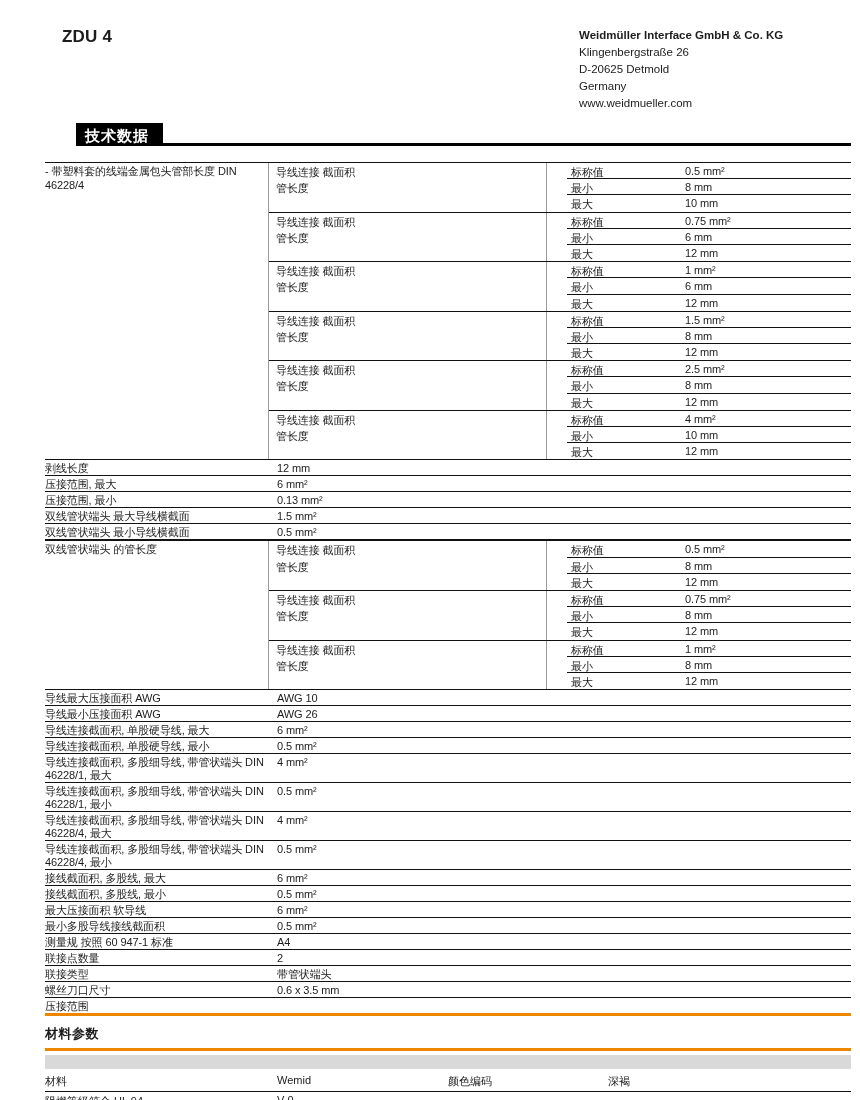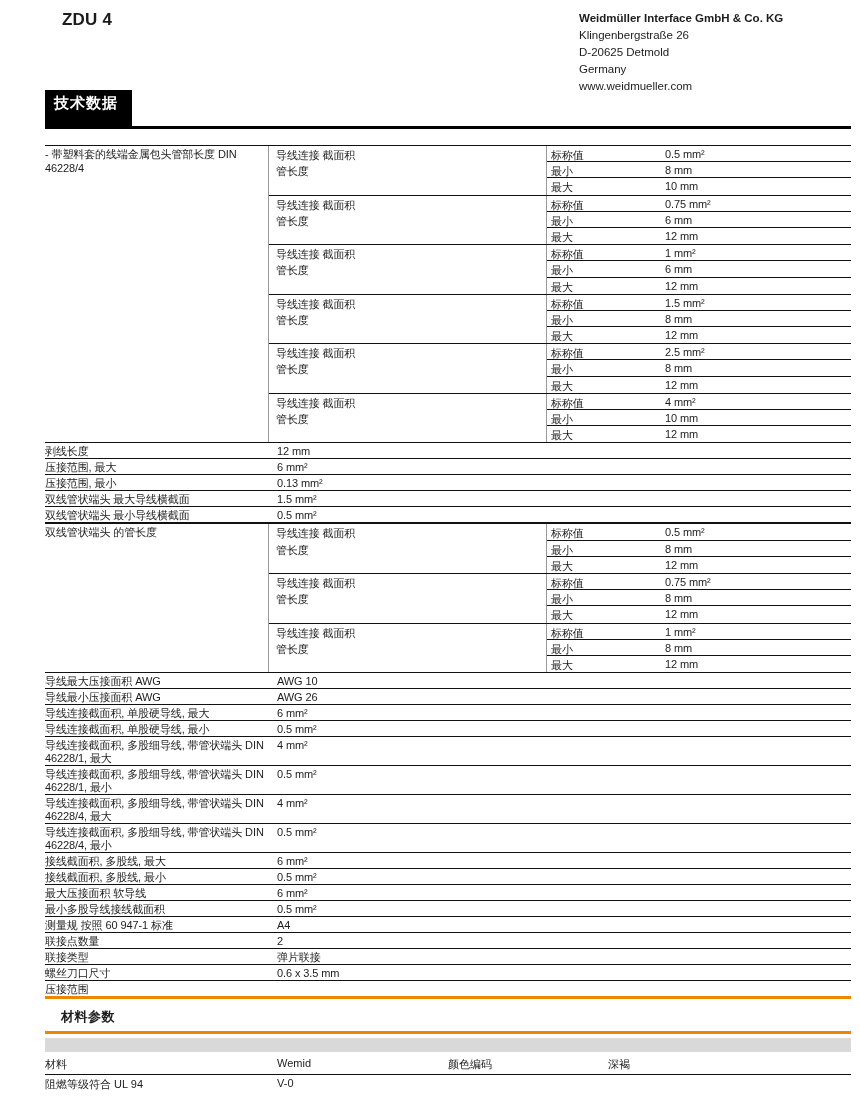--- a/index.html
+++ b/index.html
@@ -1,53 +1,53 @@
 <!DOCTYPE html>
 <html><head>
 <meta charset="utf-8">
 <style>
   html,body{margin:0;padding:0;width:860px;height:1100px;background:#ffffff;overflow:hidden;}
   body{font-family:"Liberation Sans","DejaVu Sans",sans-serif;color:#1c1c1c;-webkit-font-smoothing:antialiased;}
   .page{position:relative;width:806px;margin:0 0 0 45px;}
 
   
-  .header{display:flex;justify-content:space-between;padding-top:10px;gap:16px;}
+  .header{display:flex;justify-content:space-between;padding-top:27px;gap:16px;}
   .product-title{font-size:17px;font-weight:bold;margin-left:17px;letter-spacing:.2px;}
   .company{width:272px;font-size:11.5px;line-height:17px;}
   .company-name{font-weight:bold;}
   .website{}
 
   
   .banner-wrap{display:flex;align-items:flex-end;margin-top:7px;height:27px;}
-  .banner{background:#000;color:#fff;font-weight:bold;font-size:15px;padding:4px 14px 16px 9px;letter-spacing:1px;}
+  .banner{background:#000;color:#fff;font-weight:bold;font-size:15px;padding:4px 14px 0 9px;letter-spacing:1px;margin-left:31px;}
   .banner-line{flex:1;height:3px;background:#000;}
 
   
   #tech-table{margin-top:16px;font-size:11px;letter-spacing:-.1px;}
   .sec-groups{display:flex;border-top:1.5px solid #111;border-bottom:1.5px solid #111;}
   .sec-label{width:223px;padding:2px 6px 0 0;line-height:13.5px;box-sizing:border-box;}
   .sec-body{flex:1;border-left:1px solid #9a9a9a;}
-  .group{display:grid;grid-template-columns:278px 1fr;border-bottom:1.5px solid #111;}
+  .group{display:grid;grid-template-columns:278px 1fr;border-bottom:1.5px solid #111;gap:20px;}
   .group.last{border-bottom:none;}
   .group-mid{border-right:1px solid #9a9a9a;display:flex;flex-direction:column;}
   .mid-1{height:16.2px;padding:2px 0 0 7px;box-sizing:border-box;}
   .mid-2{flex:1;padding:2px 0 0 7px;box-sizing:border-box;}
   .sub-row{display:grid;grid-template-columns:114px 1fr;height:16.2px;box-sizing:border-box;
            border-bottom:1px solid #111;padding:2px 0 0 4px;}
   .sub-row.last{border-bottom:none;}
 
   .s-row{display:grid;grid-template-columns:232px 1fr;border-bottom:1.5px solid #111;
          padding:1.5px 0 .5px 0;line-height:13px;align-items:start;}
   .s-label{padding-right:4px;}
   #tech-table > .s-row:last-child{border-bottom:none;}
 
   .orange-rule{height:3px;}
 
   
-  .mat-heading{font-size:13px;font-weight:bold;margin:9px 0 5px 16px;letter-spacing:.5px;}
+  .mat-heading{font-size:13px;font-weight:bold;margin:9px 0 5px 0;letter-spacing:.5px;}
   .gray-bar{height:14px;margin:4px 0 3px 0;}
   .mat-row1{display:grid;grid-template-columns:1fr 1fr;font-size:11px;}
   .mat-pair{display:grid;border-bottom:1.5px solid #111;padding:2px 0 2px 0;}
   .mat-pair.p1{grid-template-columns:232px 1fr;}
   .mat-pair.p2{grid-template-columns:160px 1fr;}
   .mat-row2{display:grid;grid-template-columns:232px 1fr;font-size:11px;padding:2px 0 4px 0;}
 </style>
 </head>
 <body>
 
@@ -331,21 +331,21 @@
       <div class="s-row">
         <div class="s-label">测量规 按照 60 947-1 标准</div>
         <div class="s-val">A4</div>
       </div>
       <div class="s-row">
         <div class="s-label">联接点数量</div>
         <div class="s-val">2</div>
       </div>
       <div class="s-row">
         <div class="s-label">联接类型</div>
-        <div class="s-val">弹片联接</div>
+        <div class="s-val">带管状端头</div>
       </div>
       <div class="s-row">
         <div class="s-label">螺丝刀口尺寸</div>
         <div class="s-val">0.6 x 3.5 mm</div>
       </div>
       <div class="s-row">
         <div class="s-label">压接范围</div>
       </div>
     </div>
 

